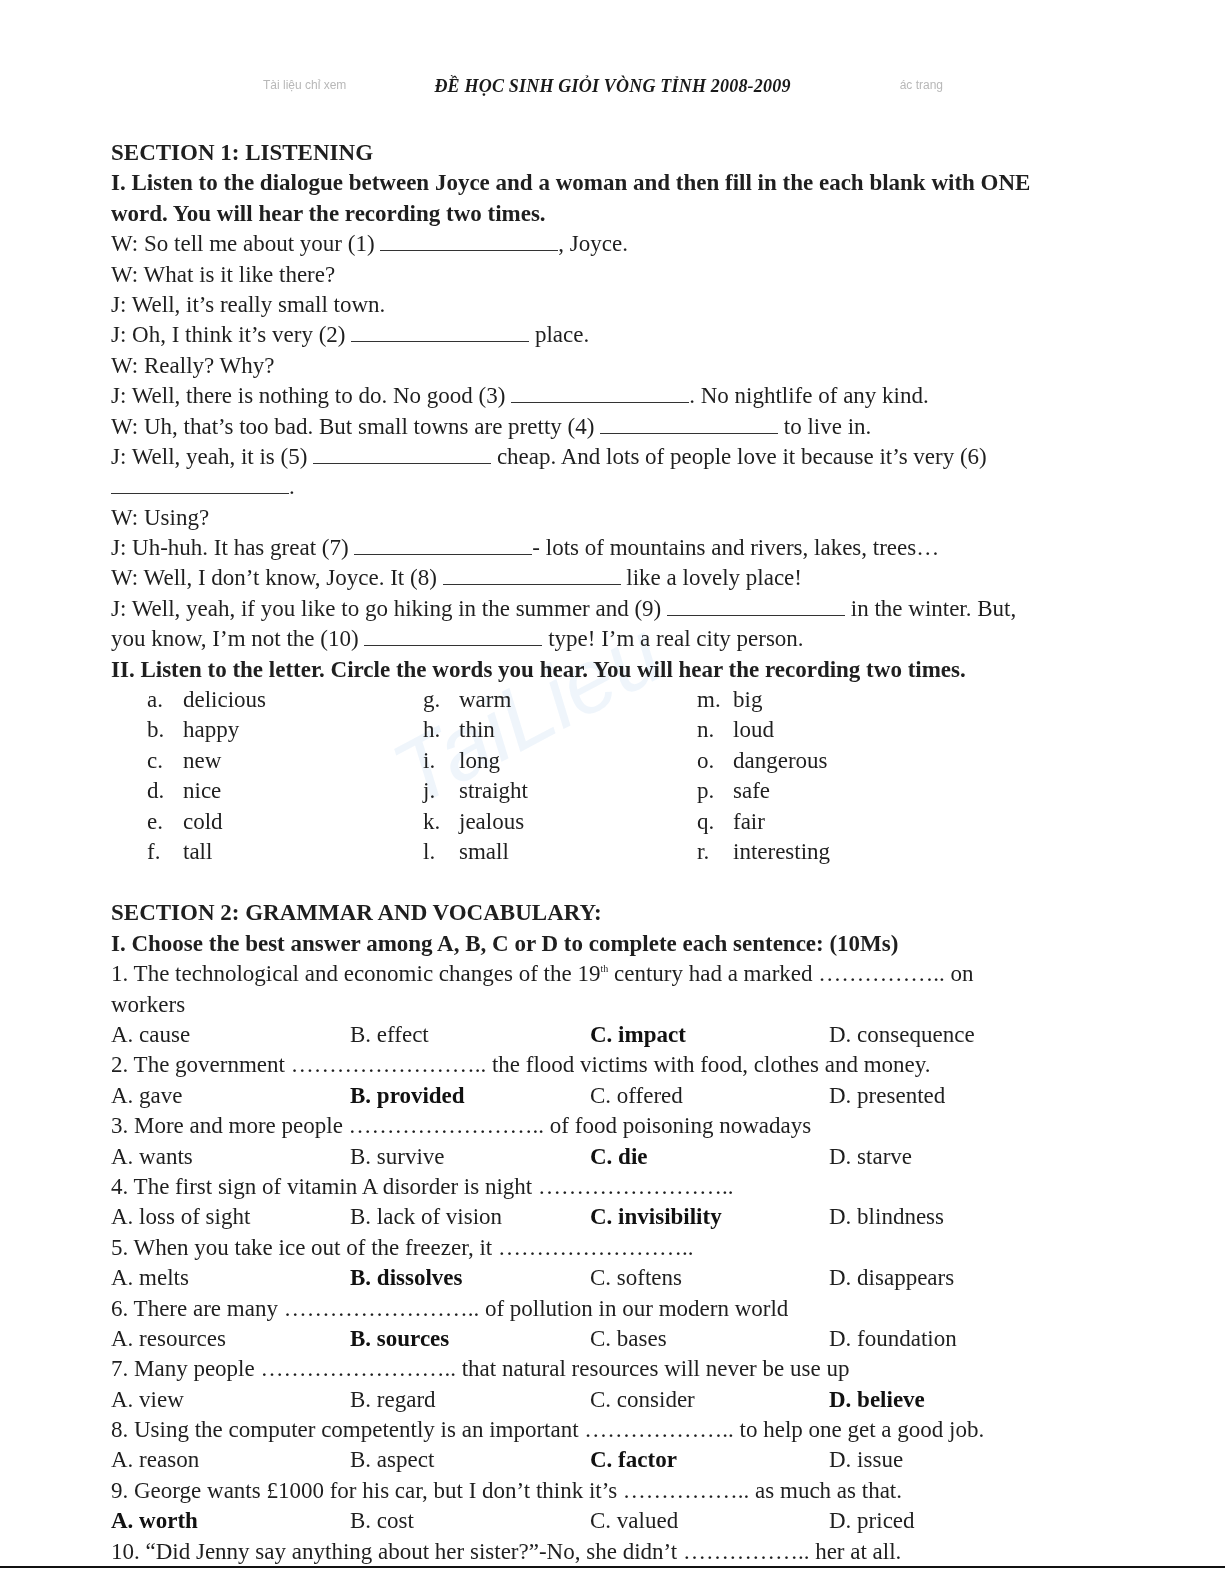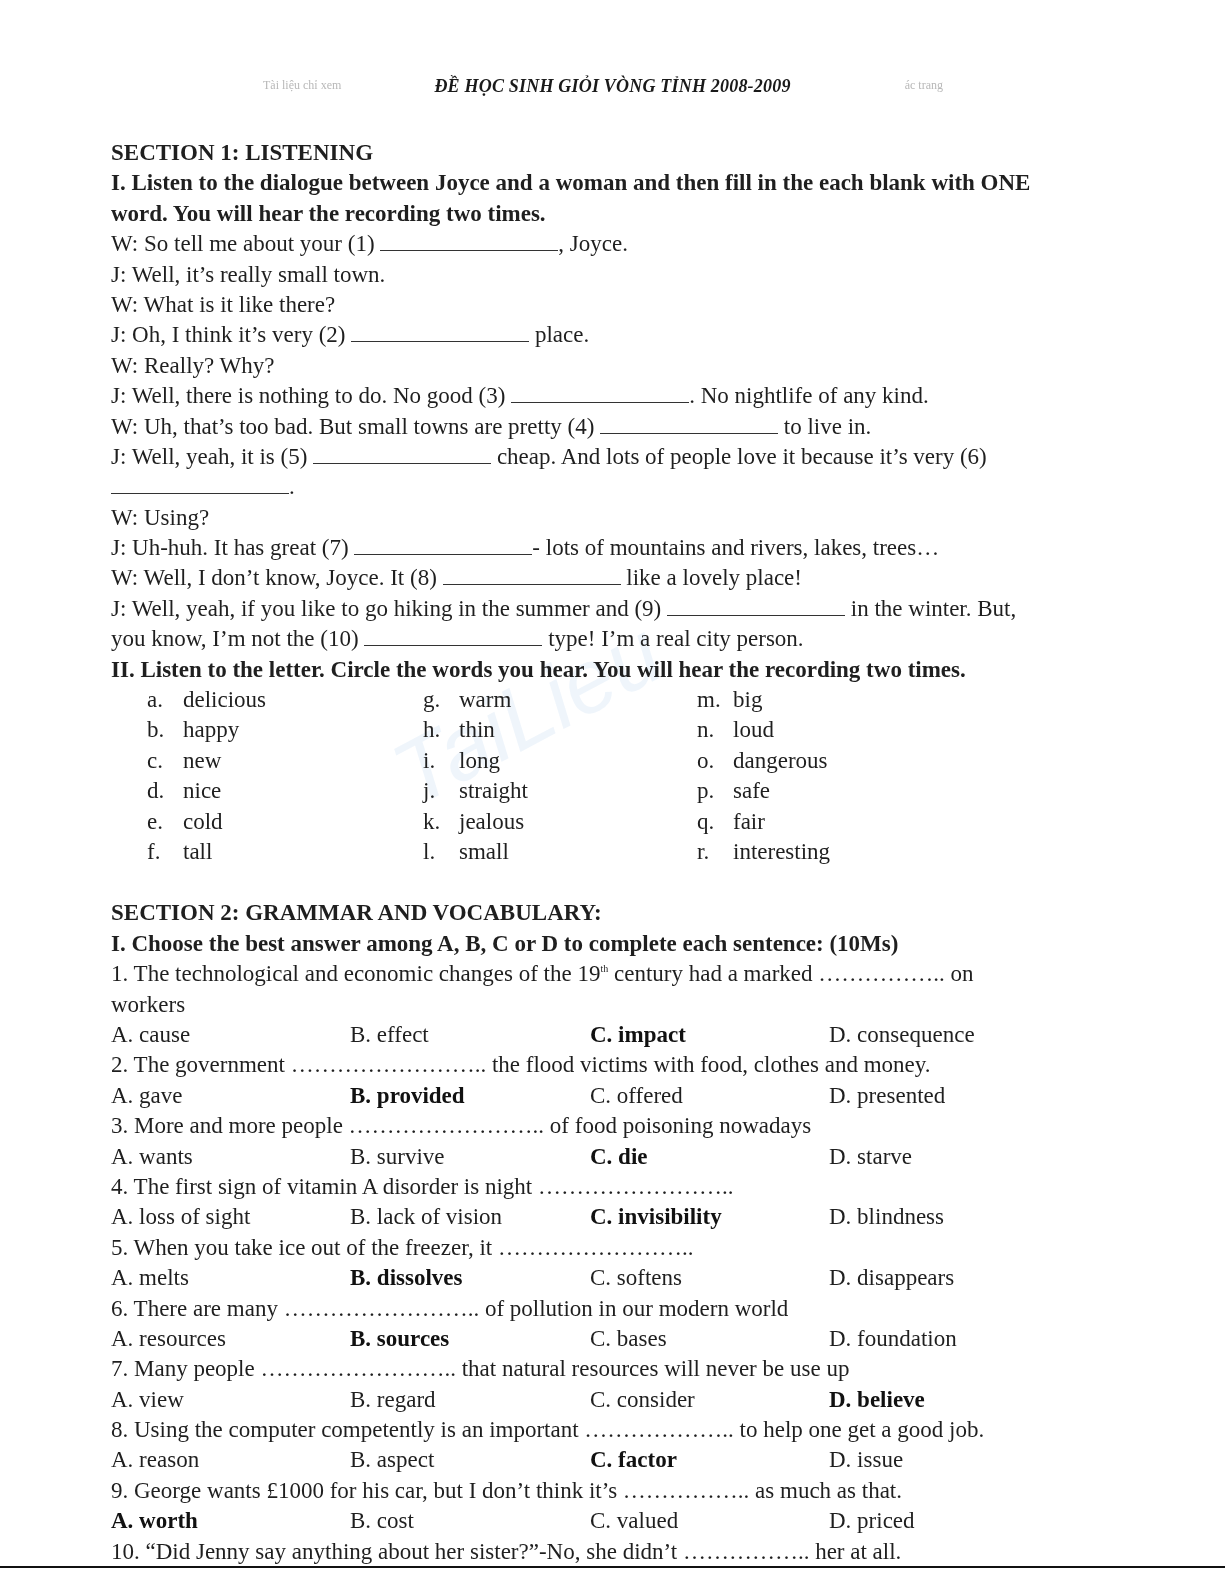--- a/index.html
+++ b/index.html
@@ -5,21 +5,21 @@
     html, body { margin: 0; padding: 0; }
     body {
       width: 1225px; height: 1585px; overflow: hidden;
       background: #ffffff; position: relative;
       font-family: "Liberation Serif", "DejaVu Serif", serif;
       color: #1f1f1f;
     }
     .page { position: absolute; left: 0; top: 0; width: 1225px; height: 1585px; }
     .watermark-line {
       position: absolute; top: 78px; left: 263px; width: 680px;
-      font-family: Liberation Serif, serif; font-size: 12px; color: #b8b8b8;
+      font-family: Liberation Sans, sans-serif; font-size: 12px; color: #b8b8b8;
       display: flex; justify-content: space-between;
     }
     .title {
       position: absolute; top: 76px; left: 0; width: 1225px; text-align: center;
       font-weight: bold; font-style: italic; font-size: 18px; color: #1a1a1a;
       letter-spacing: 0.2px;
     }
     .content { position: absolute; left: 111px; top: 138px; width: 1030px; font-size: 23px; line-height: 30.4px; }
     .line { white-space: nowrap; height: 30.4px; }
     .h-sec { font-weight: bold; }
@@ -50,22 +50,22 @@
     <span>ác trang</span>
   </div>
   <div class="title">ĐỀ HỌC SINH GIỎI VÒNG TỈNH 2008-2009</div>
 
   <div class="content">
     <div class="line h-sec">SECTION 1: LISTENING</div>
     <div class="line h-inst">I. Listen to the dialogue between Joyce and a woman and then fill in the each blank with ONE</div>
     <div class="line h-inst">word. You will hear the recording two times.</div>
     <div id="dialogue">
         <div class="line"><span>W: So tell me about your (1) </span><span class="blank"></span><span>, Joyce.</span></div>
+        <div class="line"><span>W: What is it like there?</span><span></span></div>
         <div class="line"><span>J: Well, it’s really small town.</span><span></span></div>
-        <div class="line"><span>W: What is it like there?</span><span></span></div>
         <div class="line"><span>J: Oh, I think it’s very (2) </span><span class="blank"></span><span> place.</span></div>
         <div class="line"><span>W: Really? Why?</span><span></span></div>
         <div class="line"><span>J: Well, there is nothing to do. No good (3) </span><span class="blank"></span><span>. No nightlife of any kind.</span></div>
         <div class="line"><span>W: Uh, that’s too bad. But small towns are pretty (4) </span><span class="blank"></span><span> to live in.</span></div>
         <div class="line"><span>J: Well, yeah, it is (5) </span><span class="blank"></span><span> cheap. And lots of people love it because it’s very (6)</span></div>
         <div class="line"><span></span><span class="blank"></span><span>.</span></div>
         <div class="line"><span>W: Using?</span><span></span></div>
         <div class="line"><span>J: Uh-huh. It has great (7) </span><span class="blank"></span><span>- lots of mountains and rivers, lakes, trees…</span></div>
         <div class="line"><span>W: Well, I don’t know, Joyce. It (8) </span><span class="blank"></span><span> like a lovely place!</span></div>
         <div class="line"><span>J: Well, yeah, if you like to go hiking in the summer and (9) </span><span class="blank"></span><span> in the winter. But,</span></div>

